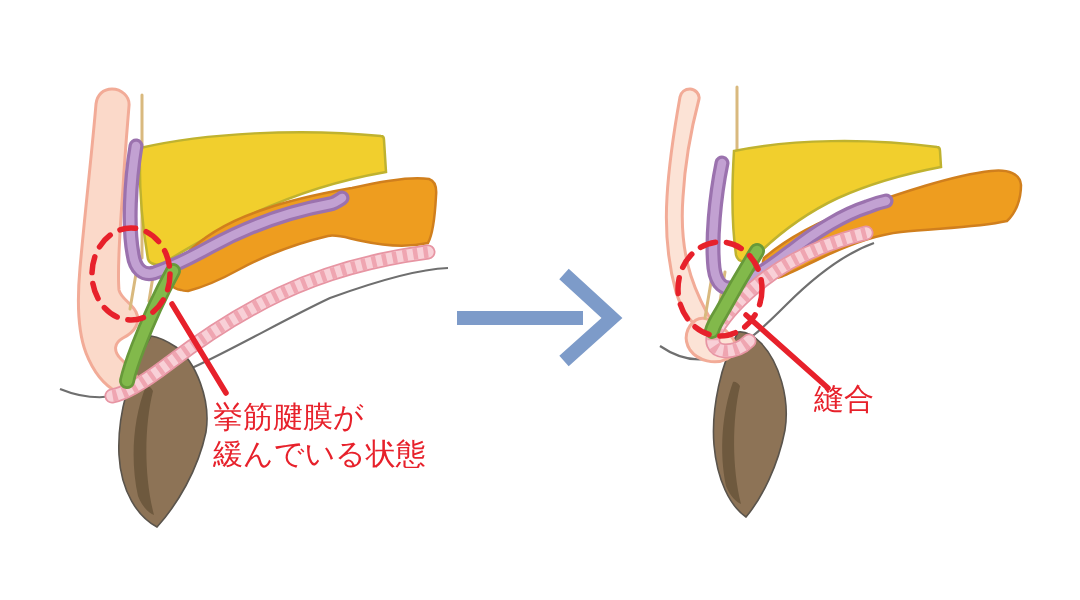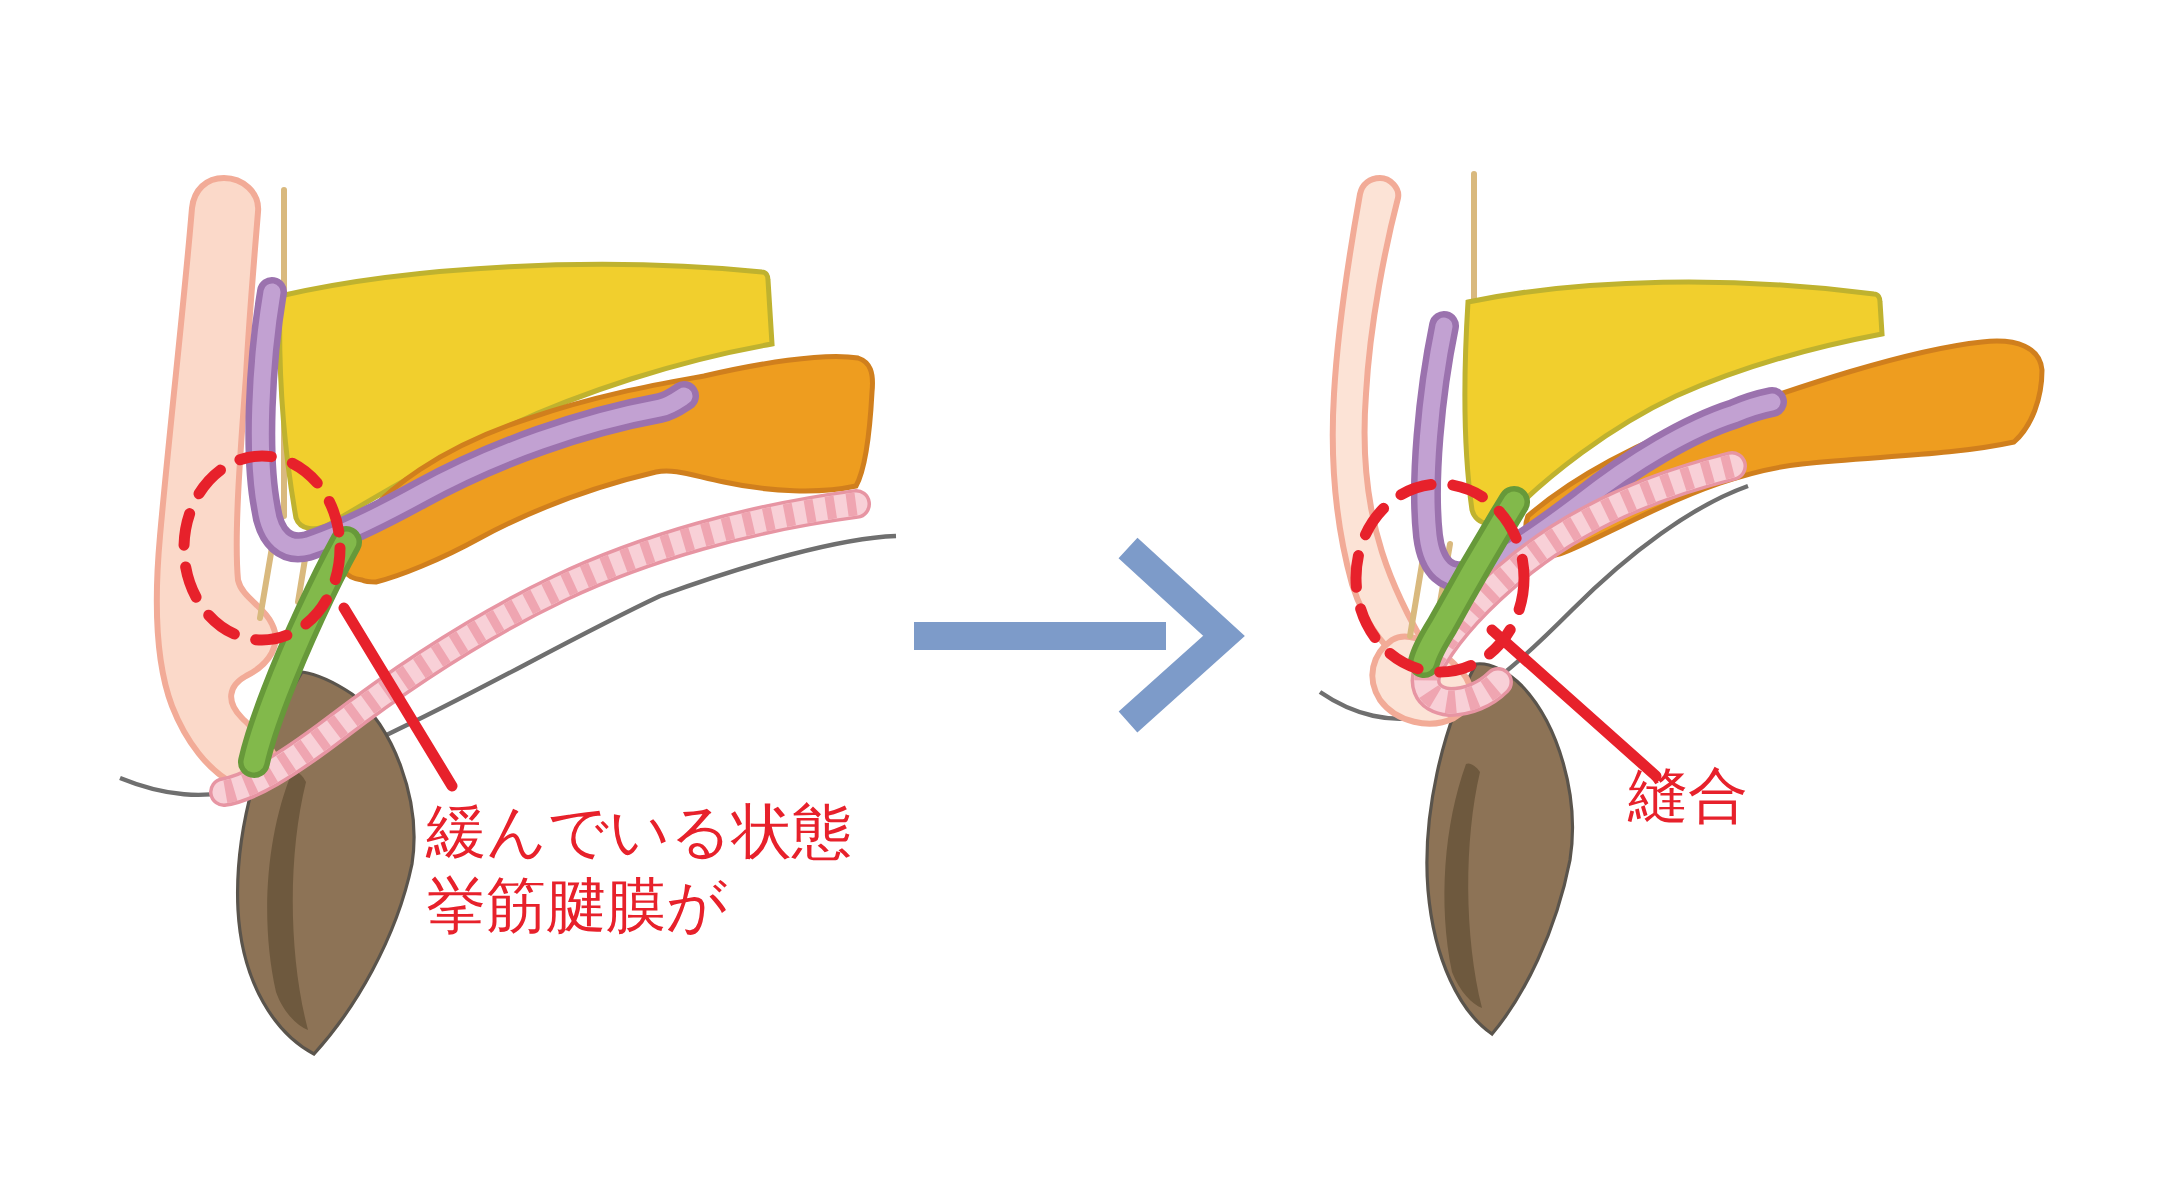--- a/index.html
+++ b/index.html
@@ -111,20 +111,20 @@
       <use href="#p-rgreen" style="stroke:var(--c-tarsus-inner)" stroke-width="10.5"></use>
     </g>
 
     <ellipse cx="720" cy="289" rx="42" ry="47" fill="none" style="stroke:var(--c-red)" stroke-width="5.5" stroke-dasharray="16 11" stroke-linecap="round"></ellipse>
 
     <path d="M 746,315 L 828,388" fill="none" style="stroke:var(--c-red)" stroke-width="5.5" stroke-linecap="round"></path>
   </g>
 </svg>
 
 <div class="caption" style="left:213px;top:398px">
+  <div>挙筋腱膜が</div>
   <div>緩んでいる状態</div>
-  <div>挙筋腱膜が</div>
 </div>
 <div class="caption" style="left:814px;top:380px">
   <div>縫合</div>
 </div>
 
 </div>
 
 </body></html>

